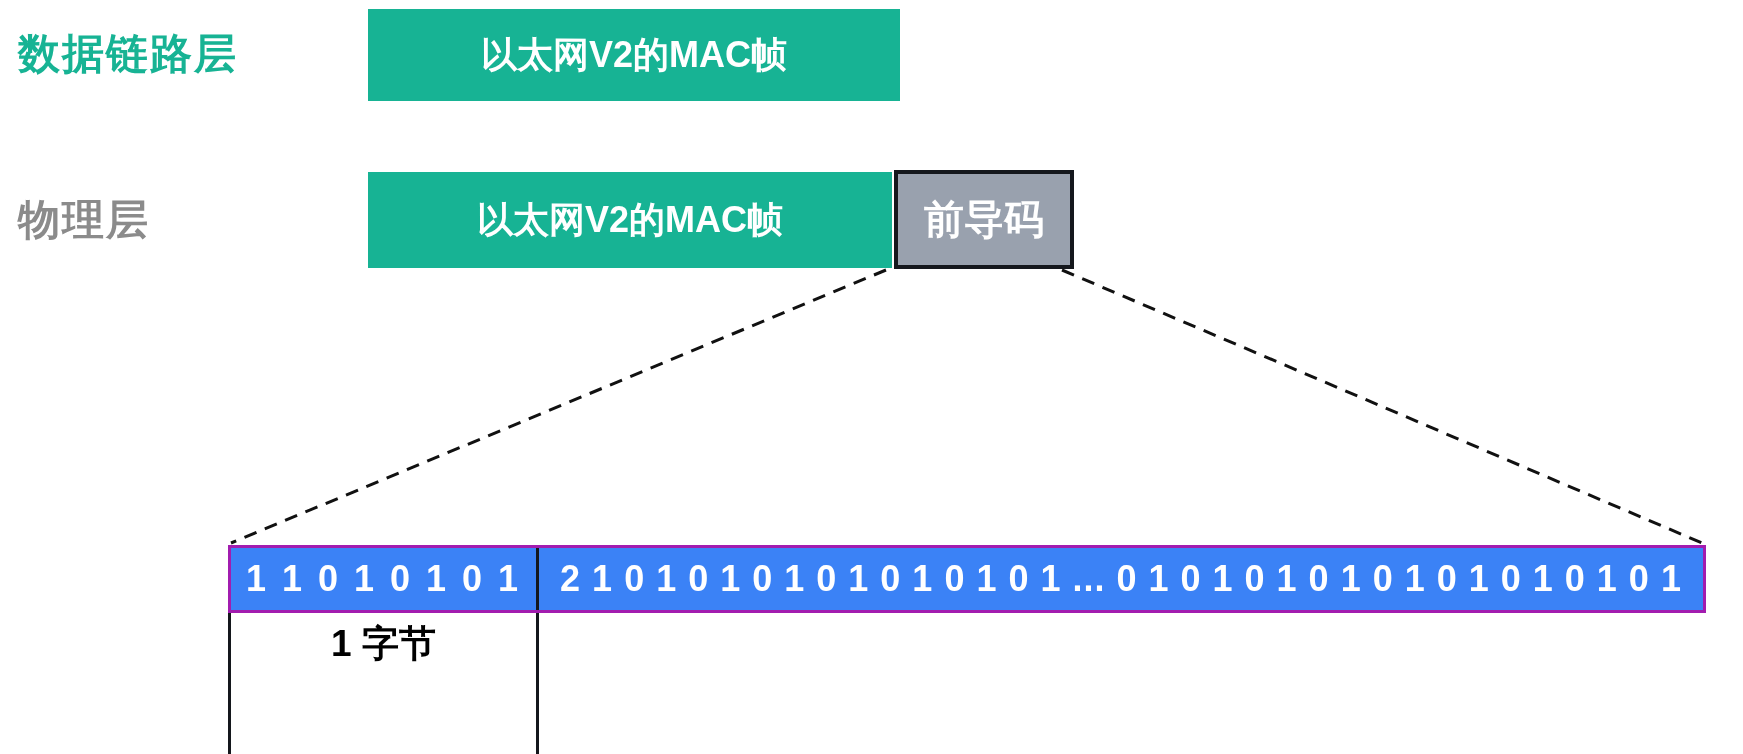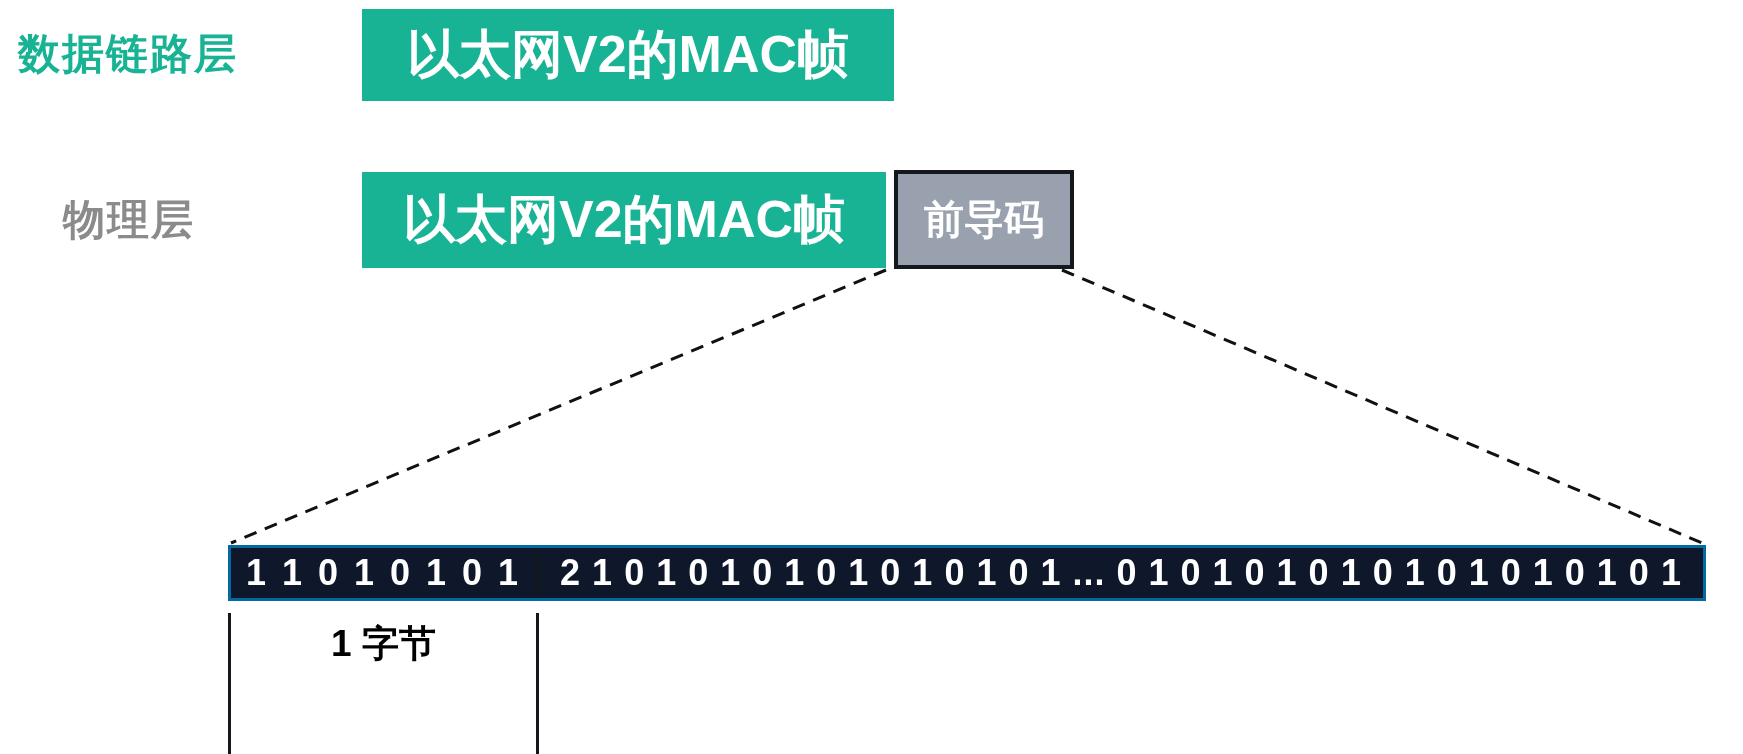--- a/index.html
+++ b/index.html
@@ -21,32 +21,32 @@
   .layer-label {
     position: absolute;
     left: 18px;
     font-size: 42px;
     font-weight: bold;
     letter-spacing: 2px;
     white-space: nowrap;
     text-align: center;
   }
   .layer-label.teal { color: #17b394; top: 26px; }
-  .layer-label.gray { color: #8b8b8b; top: 192px; margin-left: 45px; }
+  .layer-label.gray { color: #8b8b8b; top: 192px; }
 
   .frame-box {
     position: absolute;
     display: flex;
     align-items: center;
     justify-content: center;
     font-weight: bold;
     color: #ffffff;
     white-space: nowrap;
   }
-  .teal-box { background: #17b394; font-size: 52px; }
+  .teal-box { background: #17b394; font-size: 36px; margin-left: 6px; }
 
   .mac-frame-top  { left: 362px; top: 9px;   width: 532px; height: 92px; }
   .mac-frame-bot  { left: 362px; top: 172px; width: 524px; height: 96px; }
 
   .preamble-box {
     left: 884px; top: 170px; width: 180px; height: 99px;
     background: #99a1ae;
     border: 4px solid #15181d;
     font-size: 40px;
     margin-left: 10px;
@@ -54,23 +54,23 @@
 
   .connector {
     position: absolute;
     left: 0; top: 0;
     pointer-events: none;
   }
 
   .bit-bar {
     position: absolute;
     left: 228px; top: 545px;
-    width: 1478px; height: 56px;
-    background: #0f172a;
-    border: 3px solid #0369a1;
+    width: 1478px; height: 68px;
+    background: #3b82f6;
+    border: 3px solid #a21caf;
     display: flex;
   }
   .bit-cell {
     display: flex;
     align-items: center;
     justify-content: center;
     color: #ffffff;
     font-weight: bold;
     font-size: 36px;
     white-space: nowrap;

